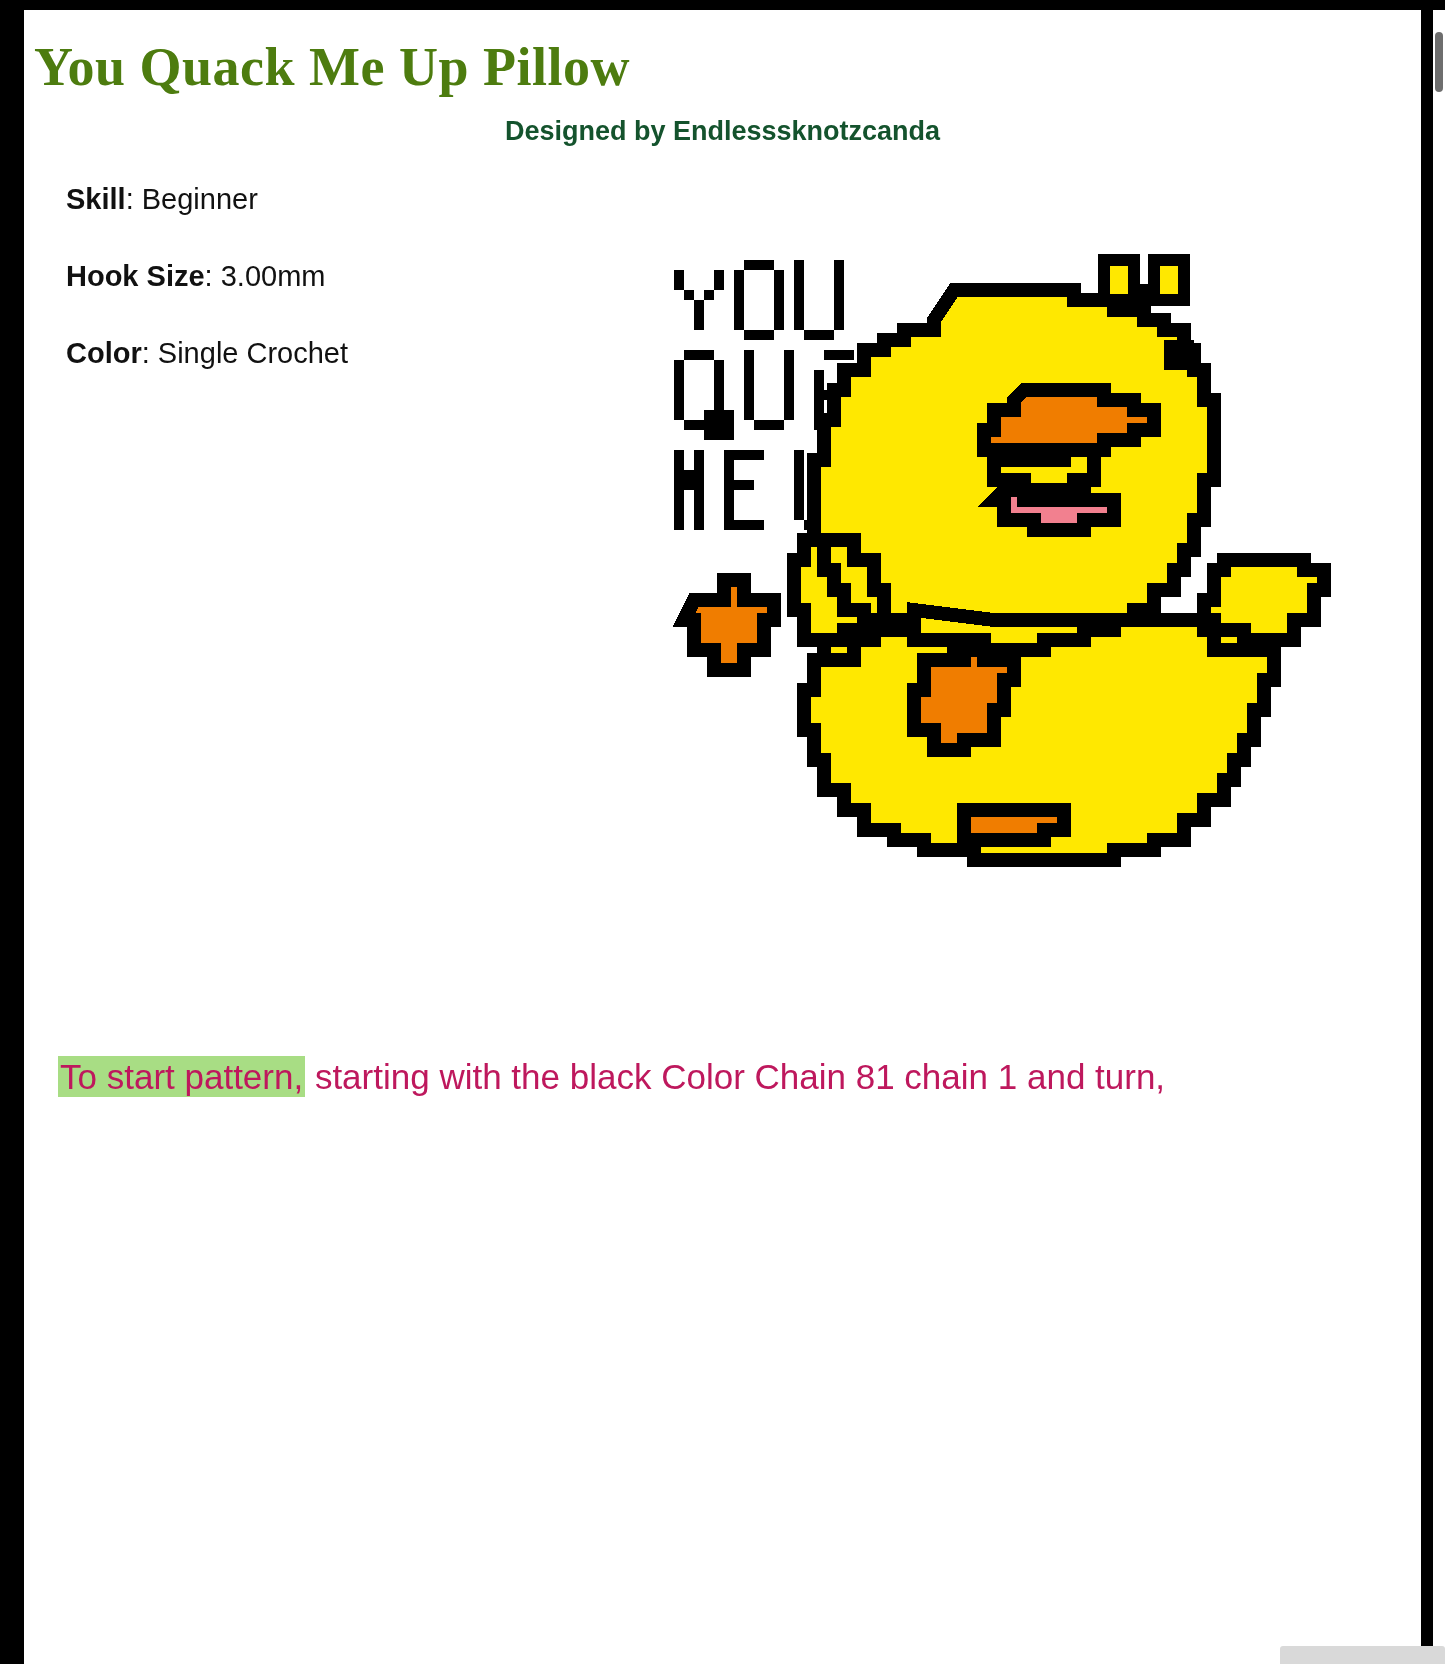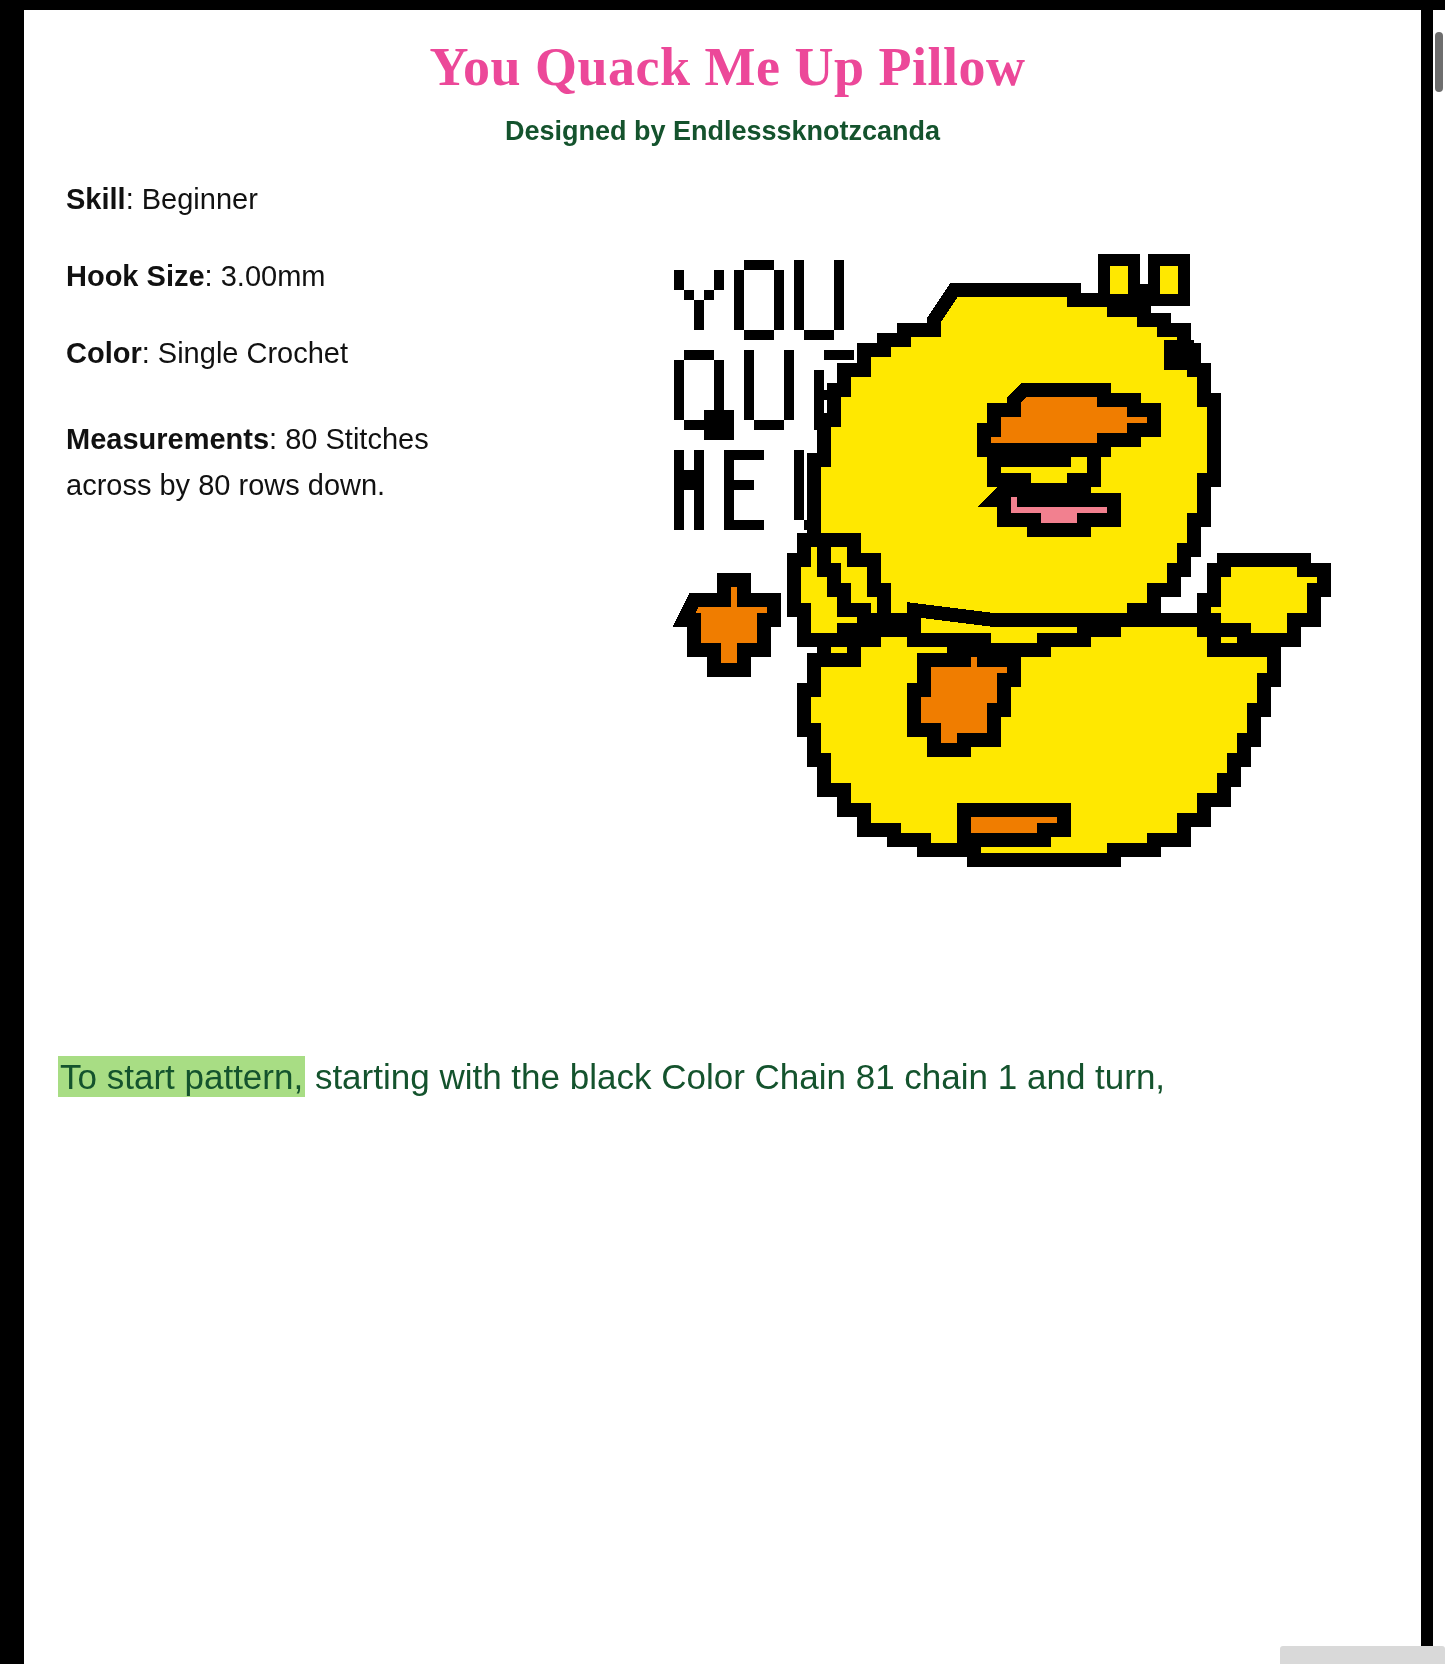--- a/index.html
+++ b/index.html
@@ -43,25 +43,25 @@
     position: absolute;
     left: 1280px;
     top: 1646px;
     width: 165px;
     height: 18px;
     background: #d9d9d9;
     border-radius: 3px 3px 0 0;
   }
 
   .title {
-    text-align: center;
+    text-align: left;
     font-family: "Liberation Serif", serif;
     font-weight: bold;
     font-size: 54px;
-    color: #ec4899;
+    color: #4d7c0f;
     margin: 26px 0 0 10px;
     letter-spacing: 0.5px;
   }
   .subtitle {
     text-align: center;
     font-size: 27px;
     font-weight: bold;
     color: #14532d;
     margin-top: 18px;
   }
@@ -94,21 +94,21 @@
     height: 680px;
   }
   .chart-wrap svg { display: block; }
 
   .body-text {
     position: absolute;
     left: 34px;
     top: 1042px;
     width: 1290px;
     font-size: 35px;
-    color: #14532d;
+    color: #be185d;
     line-height: 1.4;
   }
   .hl {
     background: #a8dd84;
     padding: 1px 2px;
   }
   .para-start {
     margin: 0;
     text-indent: 0;
   }
@@ -133,23 +133,20 @@
 
   <div class="specs">
     <div class="spec-row">
       <b>Skill</b><span>: Beginner</span>
     </div>
     <div class="spec-row">
       <b>Hook Size</b><span>: 3.00mm</span>
     </div>
     <div class="spec-row">
       <b>Color</b><span>: Single Crochet</span>
-    </div>
-    <div class="spec-row spec-multi">
-      <b>Measurements</b><span>: 80 Stitches across by 80 rows down.</span>
     </div>
   </div>
 
   <div class="chart-wrap">
     <svg width="680" height="680" viewBox="0 0 68 68" shape-rendering="crispEdges">
 
       <g fill="#000000">
         <rect x="1" y="2" width="1" height="2"></rect>
           <rect x="2" y="4" width="1" height="1"></rect>
         <rect x="3" y="5" width="1" height="3"></rect>

